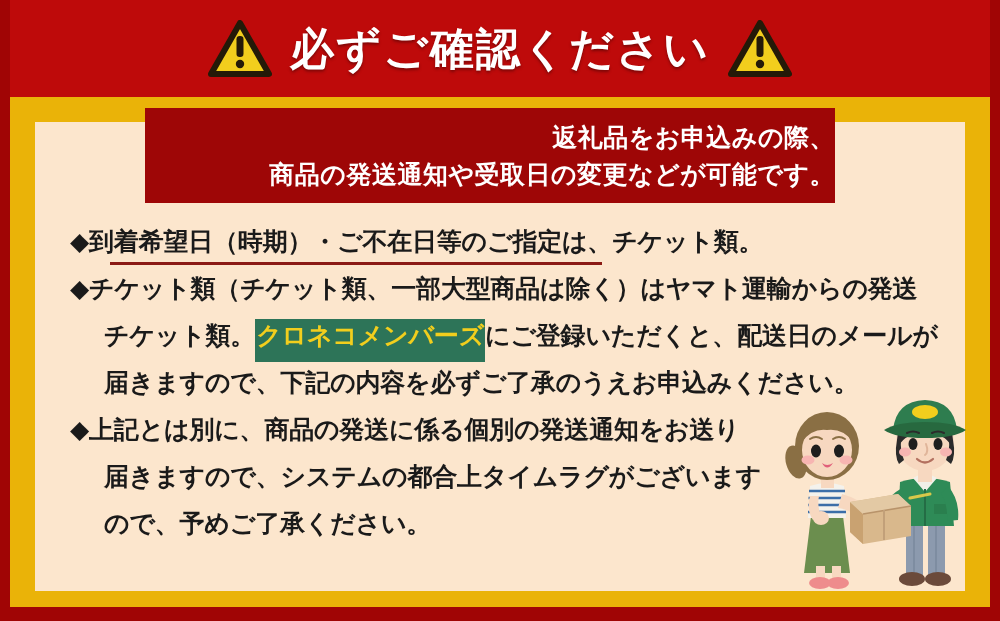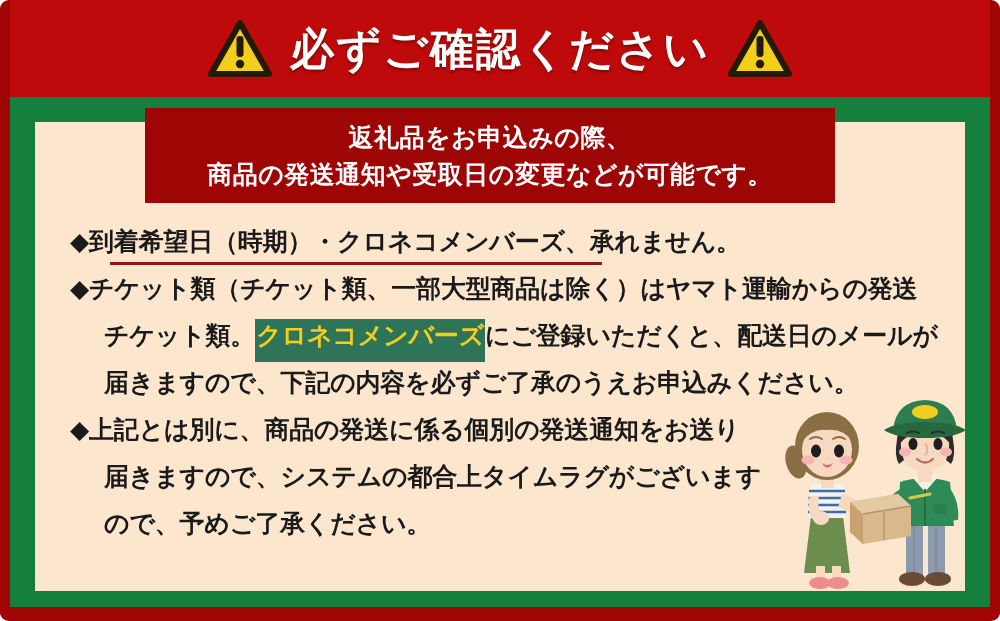--- a/index.html
+++ b/index.html
@@ -8,27 +8,26 @@
     background: #ffffff;
   }
   body {
     font-family: "Liberation Sans", "DejaVu Sans", sans-serif;
   }
 
   #page {
     position: relative;
     width: 1000px;
     height: 621px;
-    background: #15803d;
+    background: #eab308;
     overflow: hidden;
     box-sizing: border-box;
     border-left: 10px solid #A00505;
     border-right: 10px solid #A00505;
     border-bottom: 14px solid #A00505;
-    border-radius: 9px;
   }
 
   
   .header-band {
     position: absolute;
     left: -10px;
     top: 0;
     width: 1000px;
     height: 97px;
     background: #BE0A0A;
@@ -66,21 +65,21 @@
   
   .title-box {
     position: absolute;
     left: 135px;
     top: 108px;
     width: 690px;
     height: 95px;
     background: #9E0606;
     display: flex;
     flex-direction: column;
-    align-items: center;
+    align-items: flex-end;
     justify-content: center;
     z-index: 4;
   }
   .title-line {
     color: #ffffff;
     font-size: 25px;
     font-weight: bold;
     line-height: 1.45;
     white-space: nowrap;
     letter-spacing: 0.5px;
@@ -154,21 +153,21 @@
   <div class="cream-panel"></div>
 
   <div class="title-box">
     <span class="title-line">返礼品をお申込みの際、</span>
     <span class="title-line">商品の発送通知や受取日の変更などが可能です。</span>
   </div>
 
   <div class="notice-body">
 
     <div class="notice-line">
-      <span>◆到着希望日（時期）・クロネコメンバーズ、承れません。</span>
+      <span>◆到着希望日（時期）・ご不在日等のご指定は、チケット類。</span>
       <span class="bullet-underline"></span>
     </div>
 
     <div class="notice-line">
       <span>◆チケット類（チケット類、一部大型商品は除く）はヤマト運輸からの発送</span>
     </div>
 
     <div class="notice-line indent">
       <span>チケット類。</span><span class="hl">クロネコメンバーズ</span><span>にご登録いただくと、配送日のメールが</span>
     </div>

